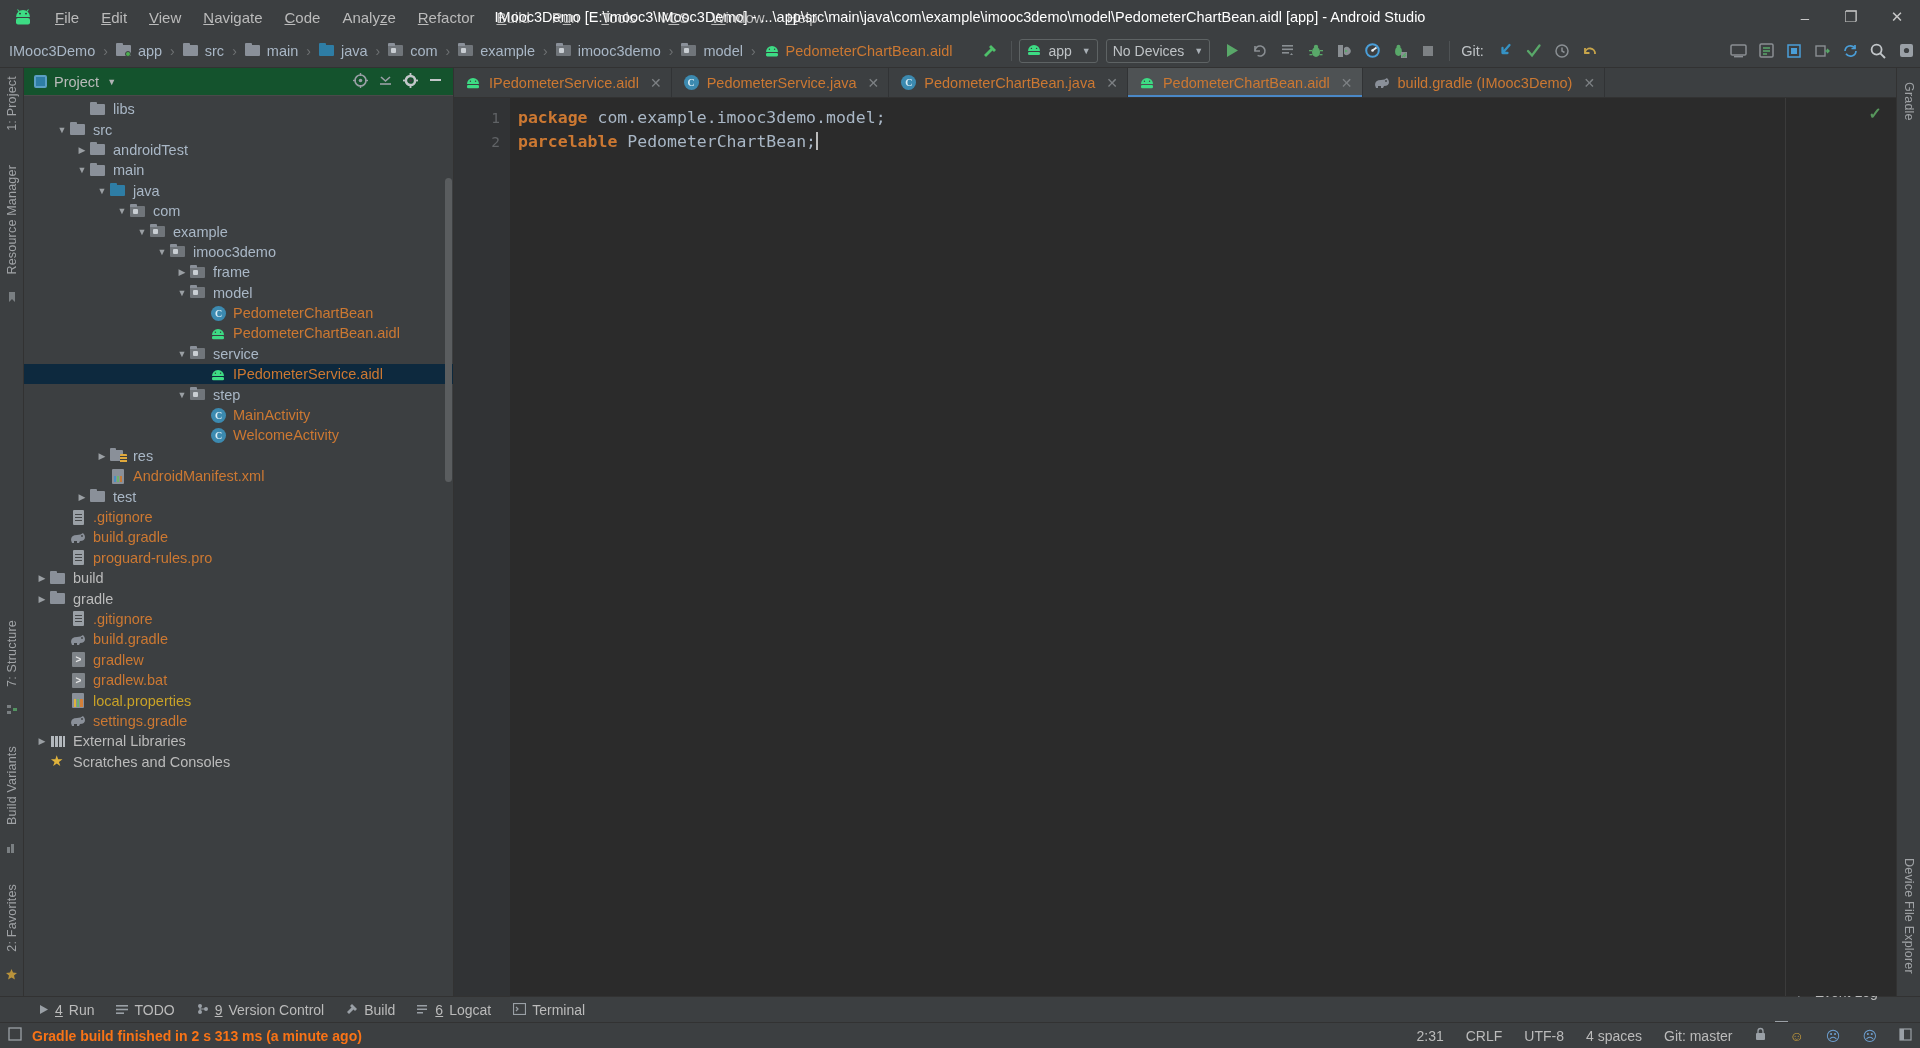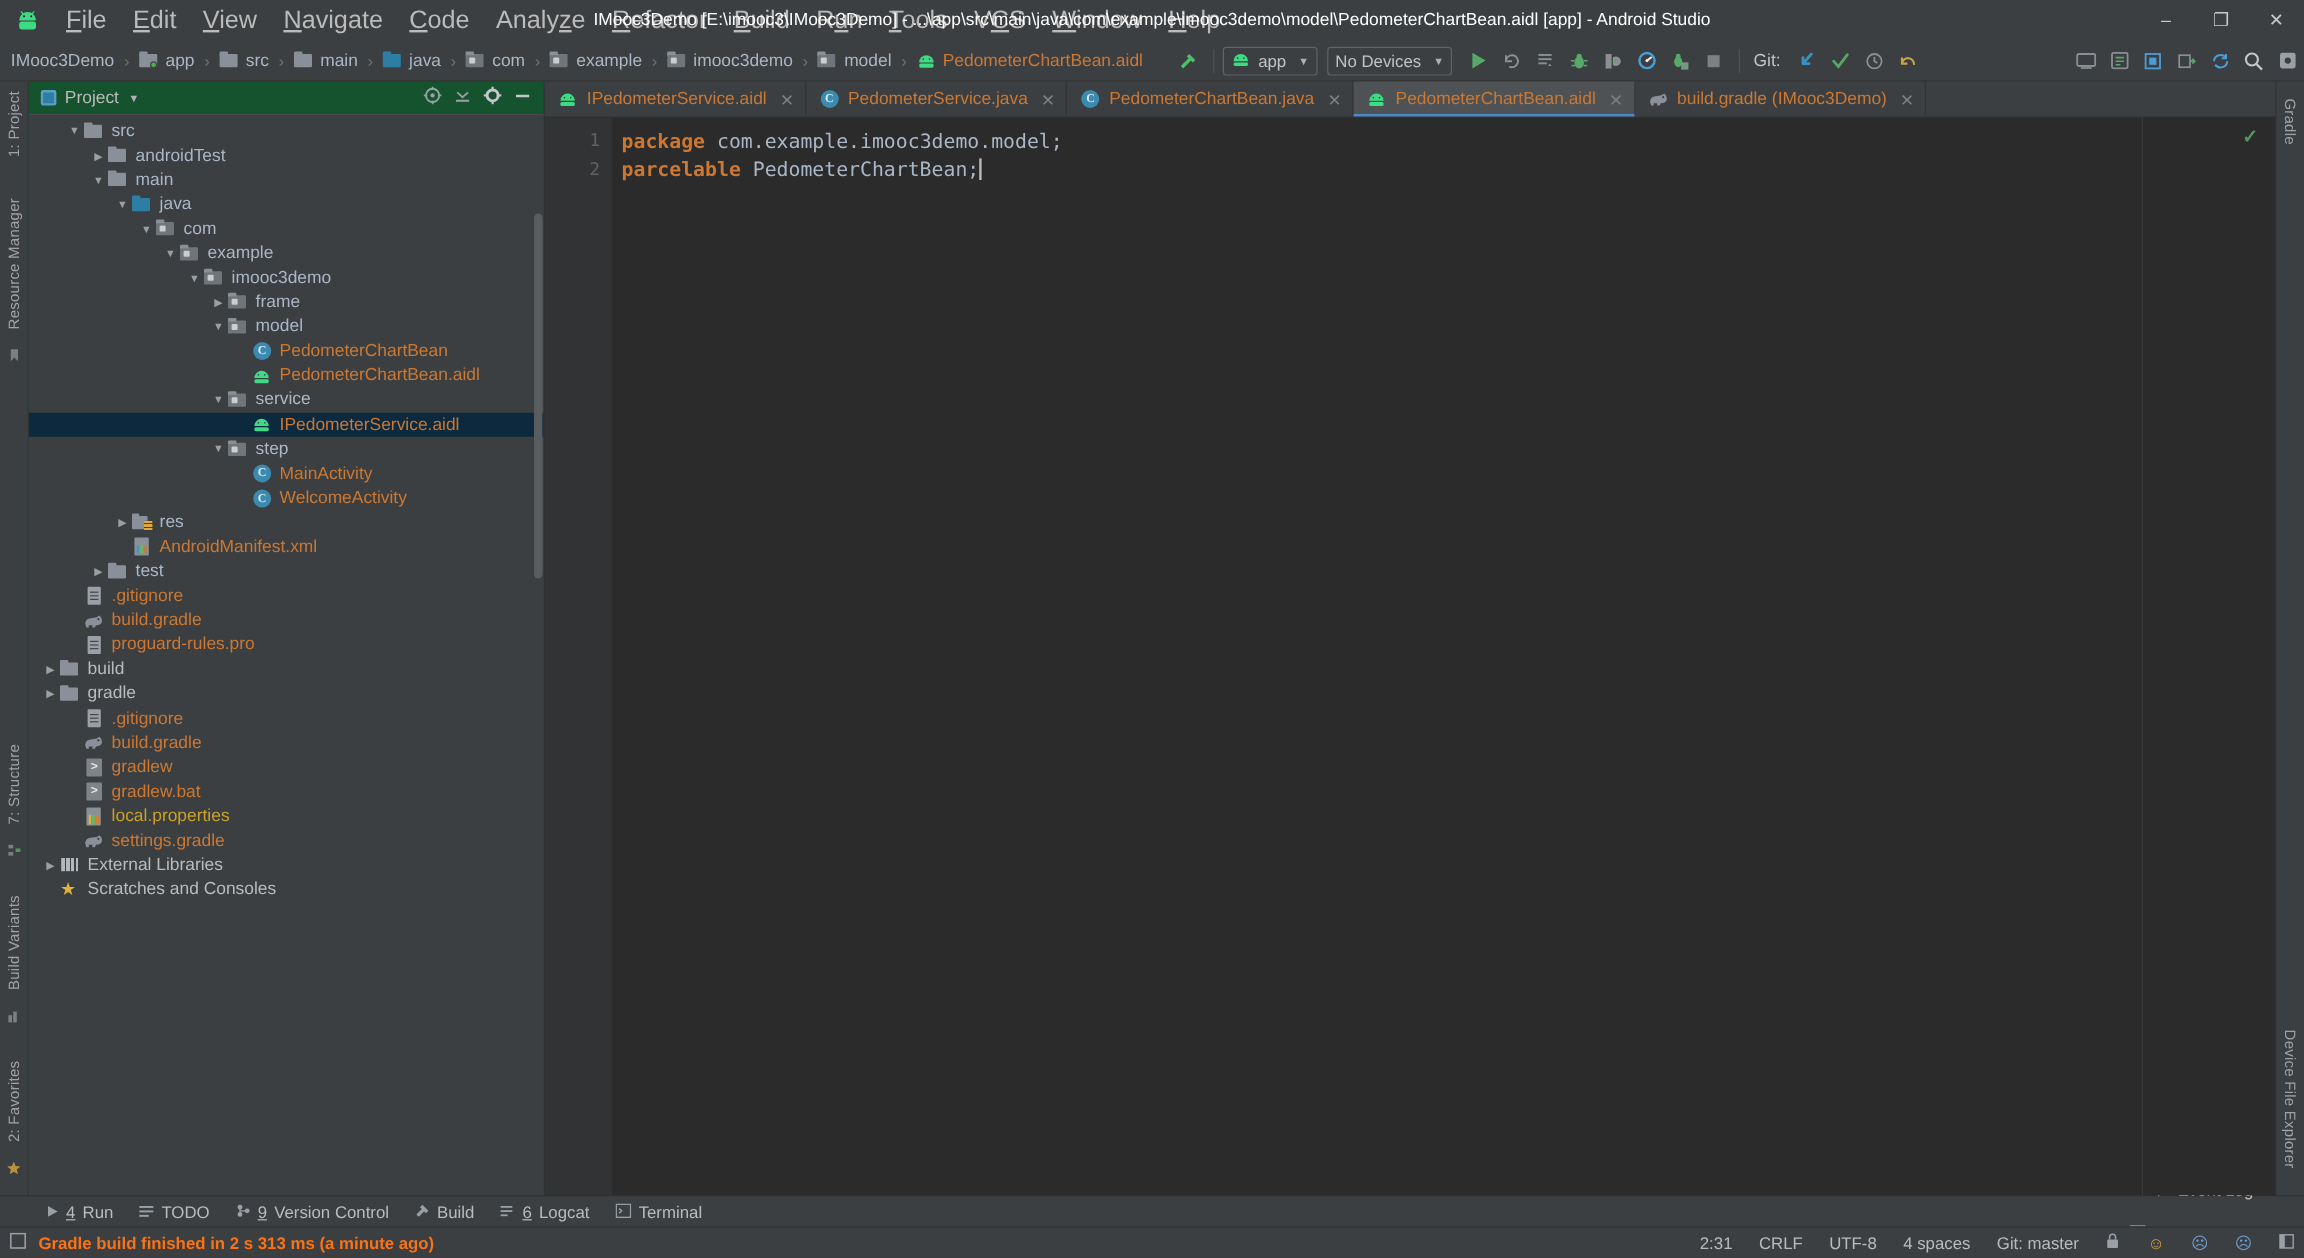--- a/index.html
+++ b/index.html
@@ -14,21 +14,21 @@
 
   
   .titlebar {
     height: 34px; background: #3c3f41; display: flex; align-items: center;
     flex: 0 0 34px; position: relative;
   }
   .android-logo { width: 22px; height: 22px; margin: 0 10px 0 12px; flex: 0 0 22px; position: relative; }
   .android-logo svg { display:block; }
   .menubar { display: flex; align-items: center; gap: 0px; }
   .menu-item {
-    padding: 3px 11px; color: #bbbbbb; font-size: 21px; cursor: default; white-space: nowrap;
+    padding: 3px 11px; color: #bbbbbb; font-size: 15px; cursor: default; white-space: nowrap;
   }
   .menu-item u { text-decoration: underline; }
   .title-text {
     position: absolute; left: 0; right: 0; text-align: center;
     color: #ffffff; font-size: 14.5px; pointer-events: none; white-space: nowrap;
   }
   .win-controls { margin-left: auto; display: flex; align-items: center; gap: 0; z-index:2; }
   .win-btn {
     width: 46px; height: 34px; display: flex; align-items: center; justify-content: center;
     color: #c8c8c8; font-size: 15px;
@@ -554,20 +554,26 @@
         <span>
           <svg width="15" height="14" viewBox="0 0 15 14">
               <line x1="2" y1="7" x2="13" y2="7" stroke="#c3c7ca" stroke-width="2"></line>
             </svg>
         </span>
       </div>
     </div>
 
     <div class="tree" id="tree-root">
       <div class="tree-scroll" style="top:82px;height:300px;"></div>
+    <div class="trow">
+          <span style="width:50px;flex:0 0 50px"></span>
+          <span class="arrow"></span>
+          <span class="ic fold"></span>
+          <span class="tlabel c-default">libs</span>
+        </div>
         <div class="trow">
           <span style="width:30px;flex:0 0 30px"></span>
           <span class="arrow">▼</span>
           <span class="ic fold"></span>
           <span class="tlabel c-default">src</span>
         </div>
         <div class="trow">
           <span style="width:50px;flex:0 0 50px"></span>
           <span class="arrow">▶</span>
           <span class="ic fold"></span>

